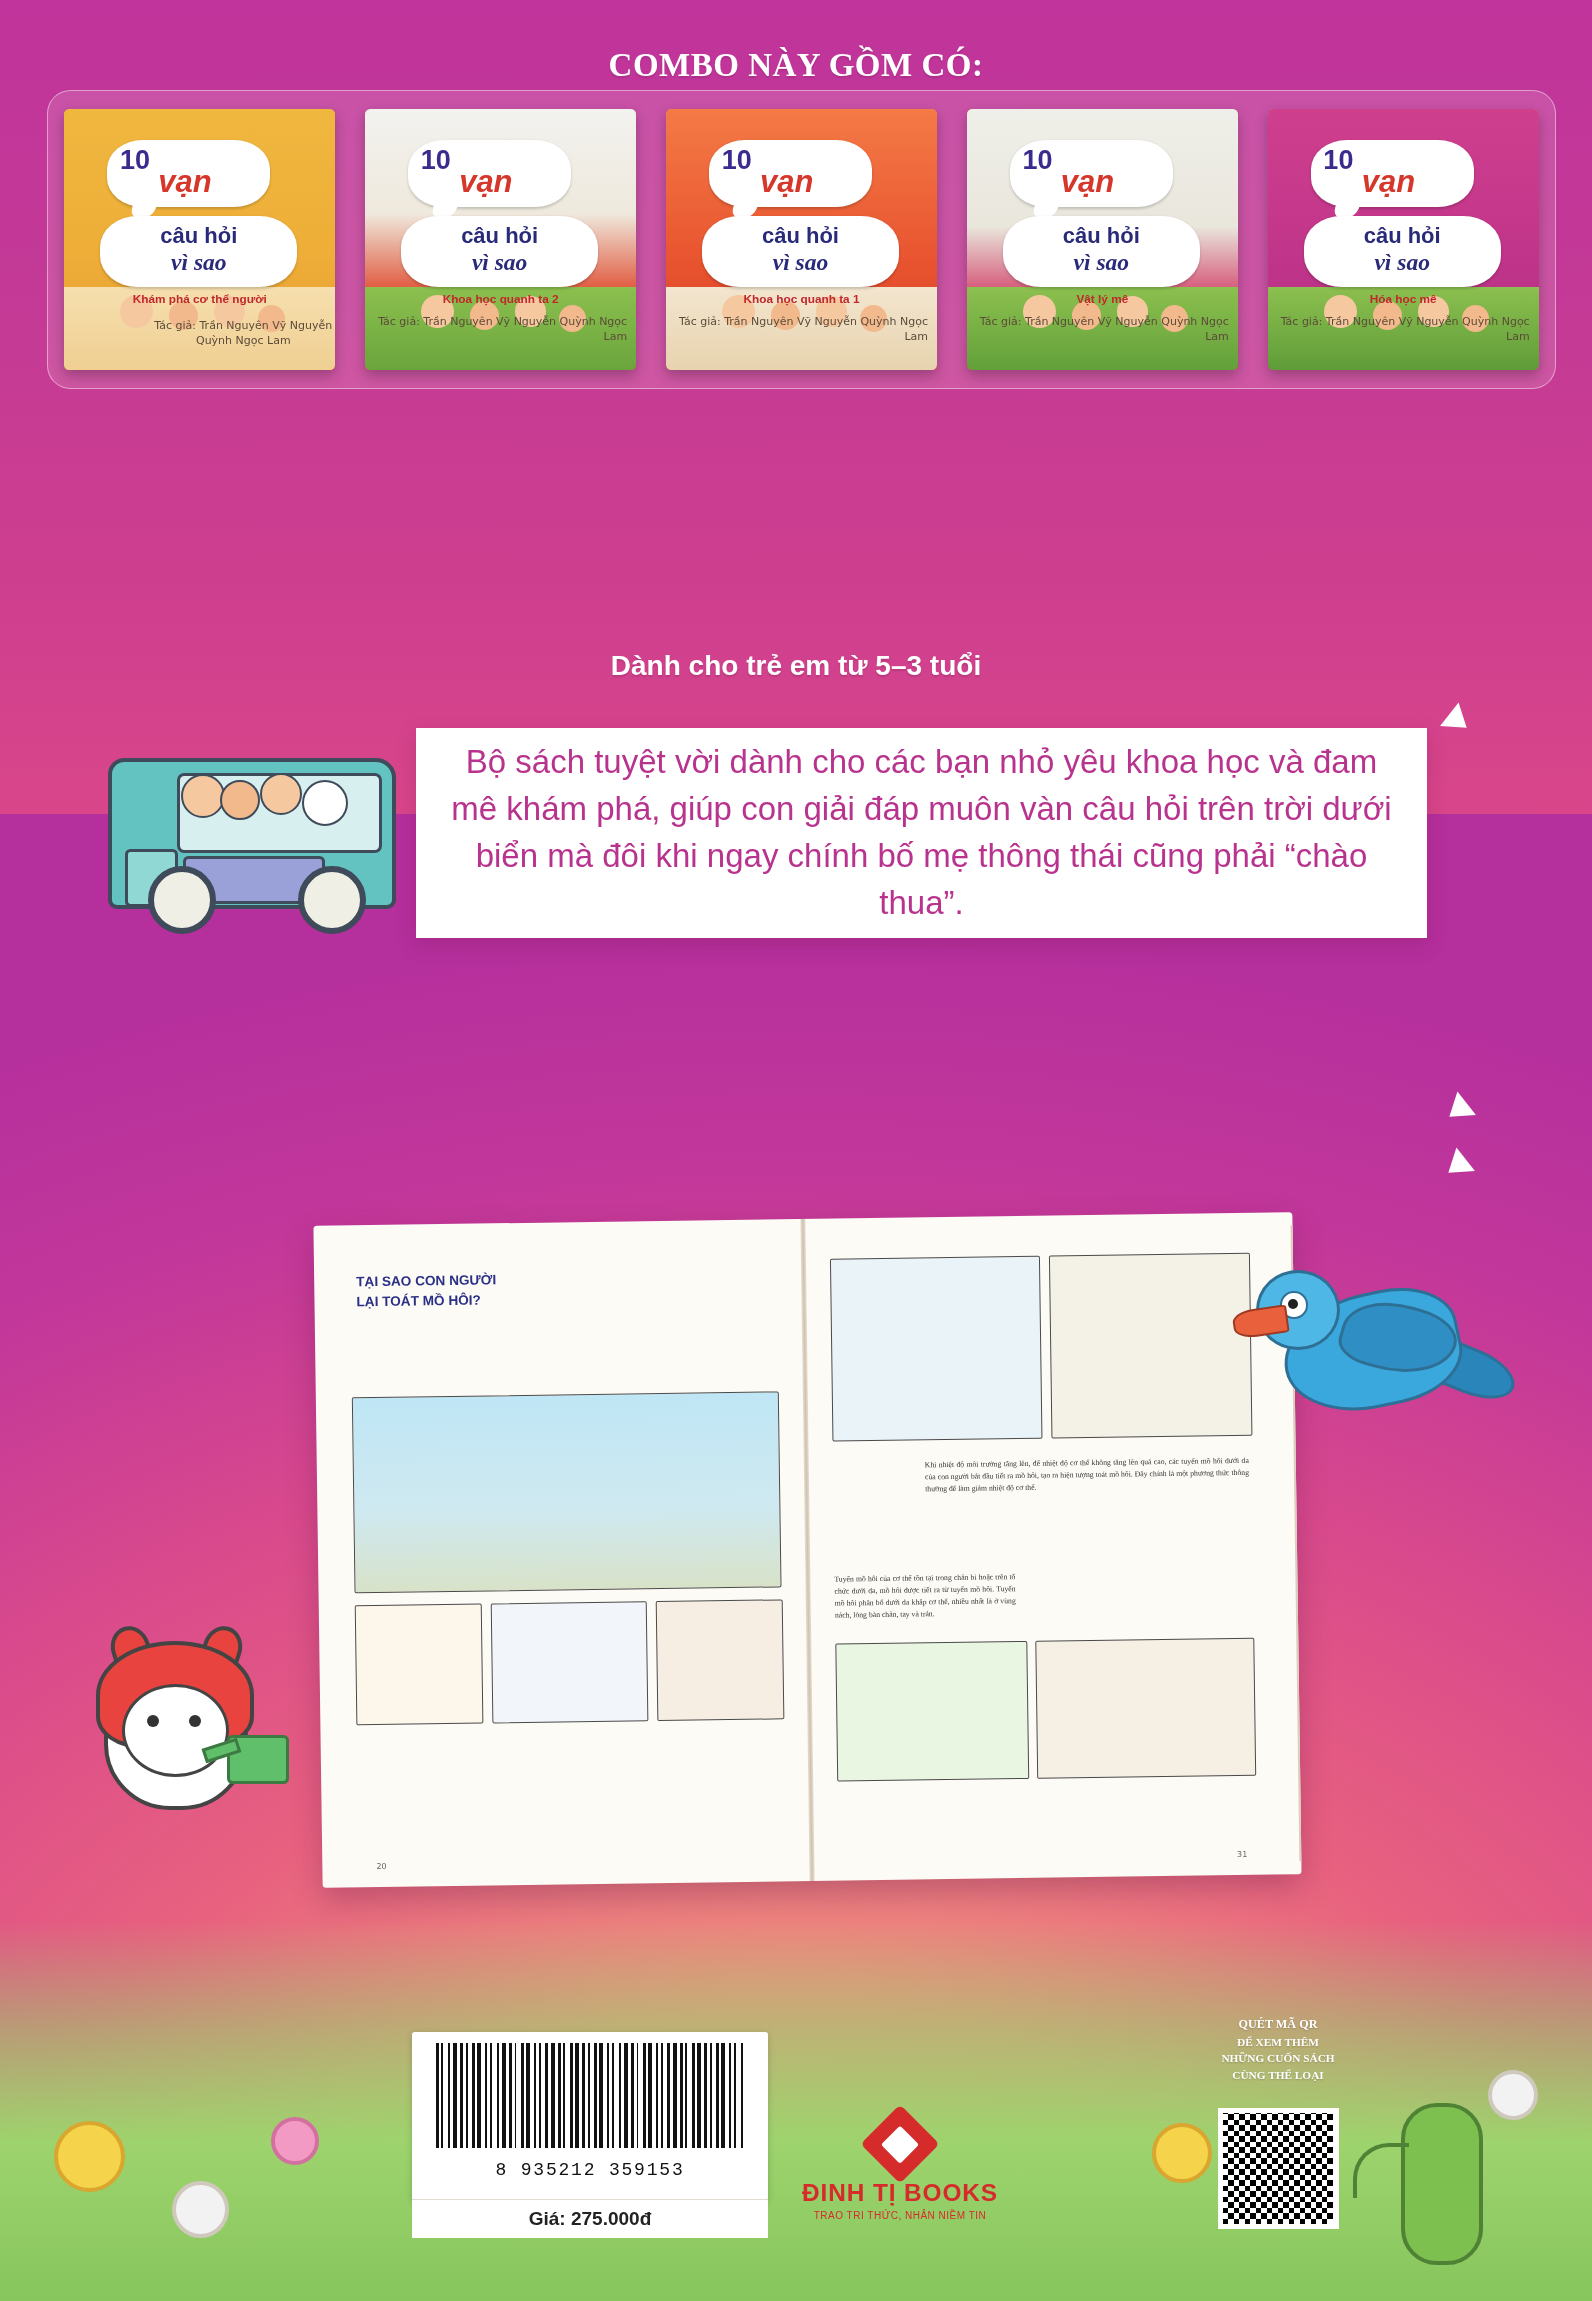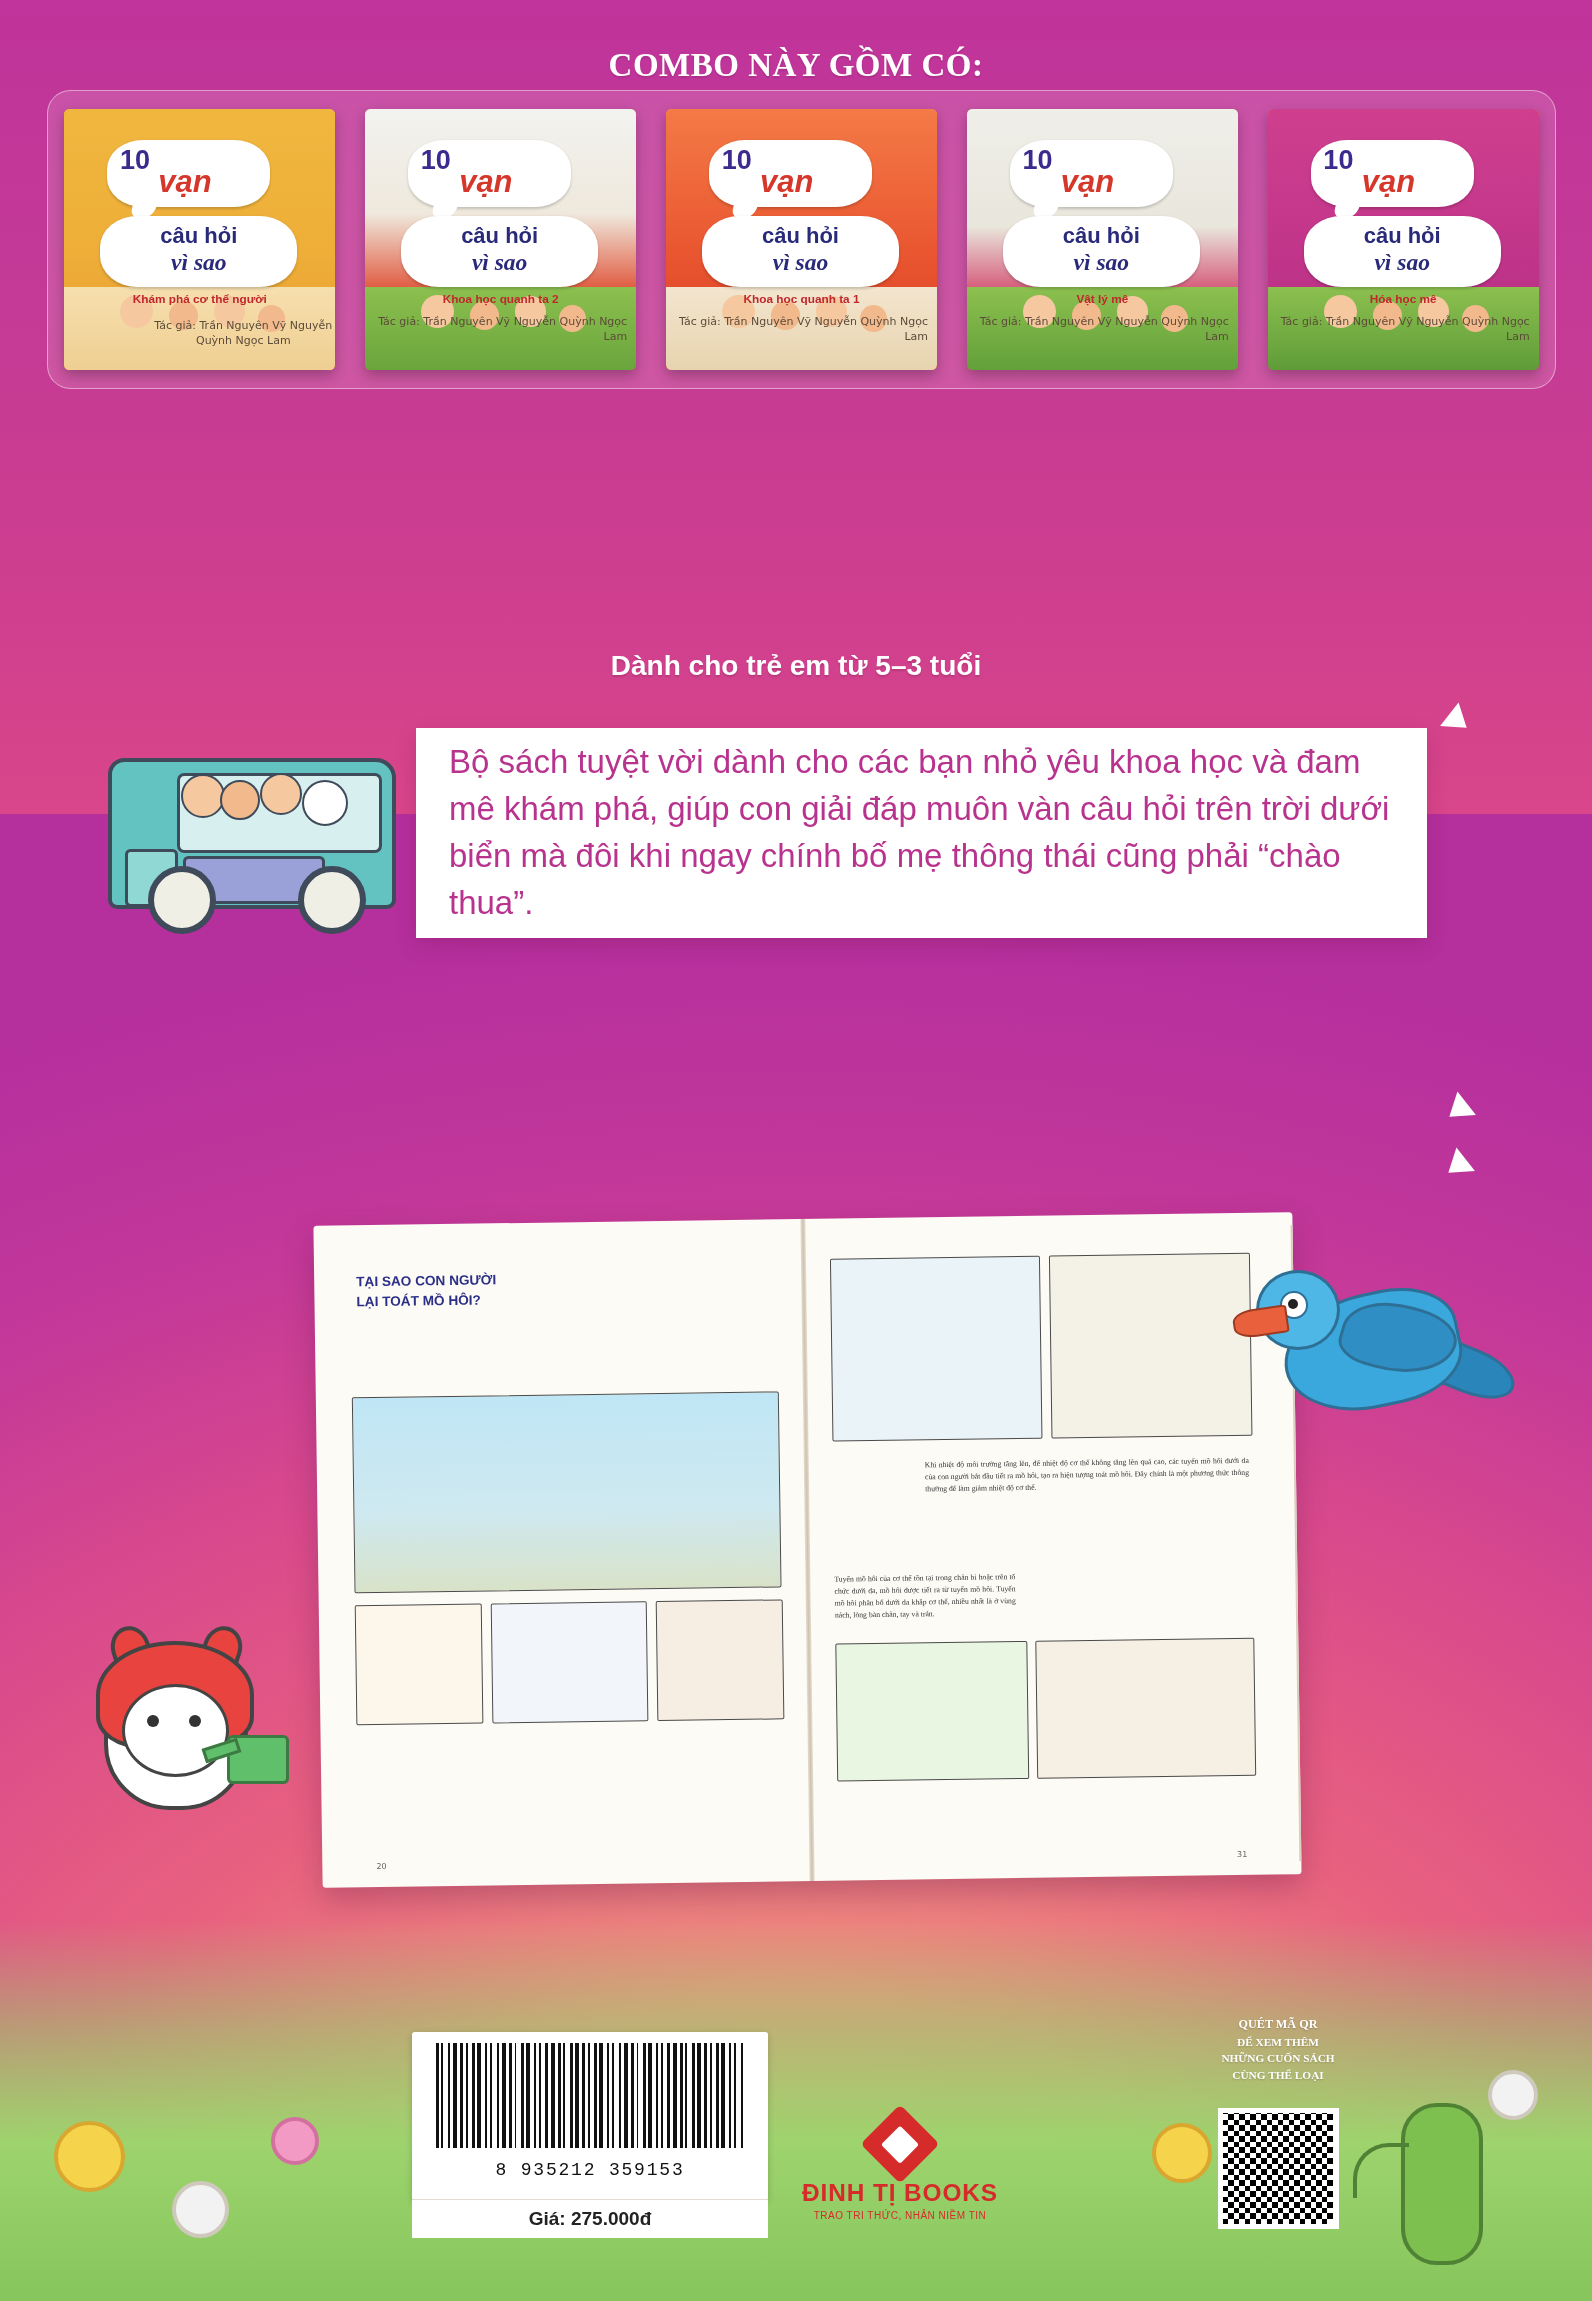--- a/index.html
+++ b/index.html
@@ -94,21 +94,21 @@
     text-shadow:0 1.8px 1.8px rgba(0,0,0,.13);
   }
 
   
   .quote-card{
     position:absolute;top:728px;left:416px;width:1011px;height:210px;
     background:#fff;box-shadow:0 7.2px 18px rgba(120,20,80,.25);
     display:flex;align-items:center;justify-content:center;
   }
   .quote-text{
-    color:#b8338e;font-size:33px;line-height:1.42;
+    color:#b8338e;font-size:33px;line-height:1.42;text-align:center;
     font-family:"Liberation Sans",sans-serif;padding:0 33px;
   }
   .bus{
     position:absolute;top:740px;left:101px;width:315px;height:201px;
   }
   .bus-body{
     position:absolute;left:7.2px;top:18px;width:280px;height:143px;
     background:#62c3c0;border:4.5px solid #3f4a5a;border-radius:16.3px 20px 9px 9px;
   }
   .bus-window{

